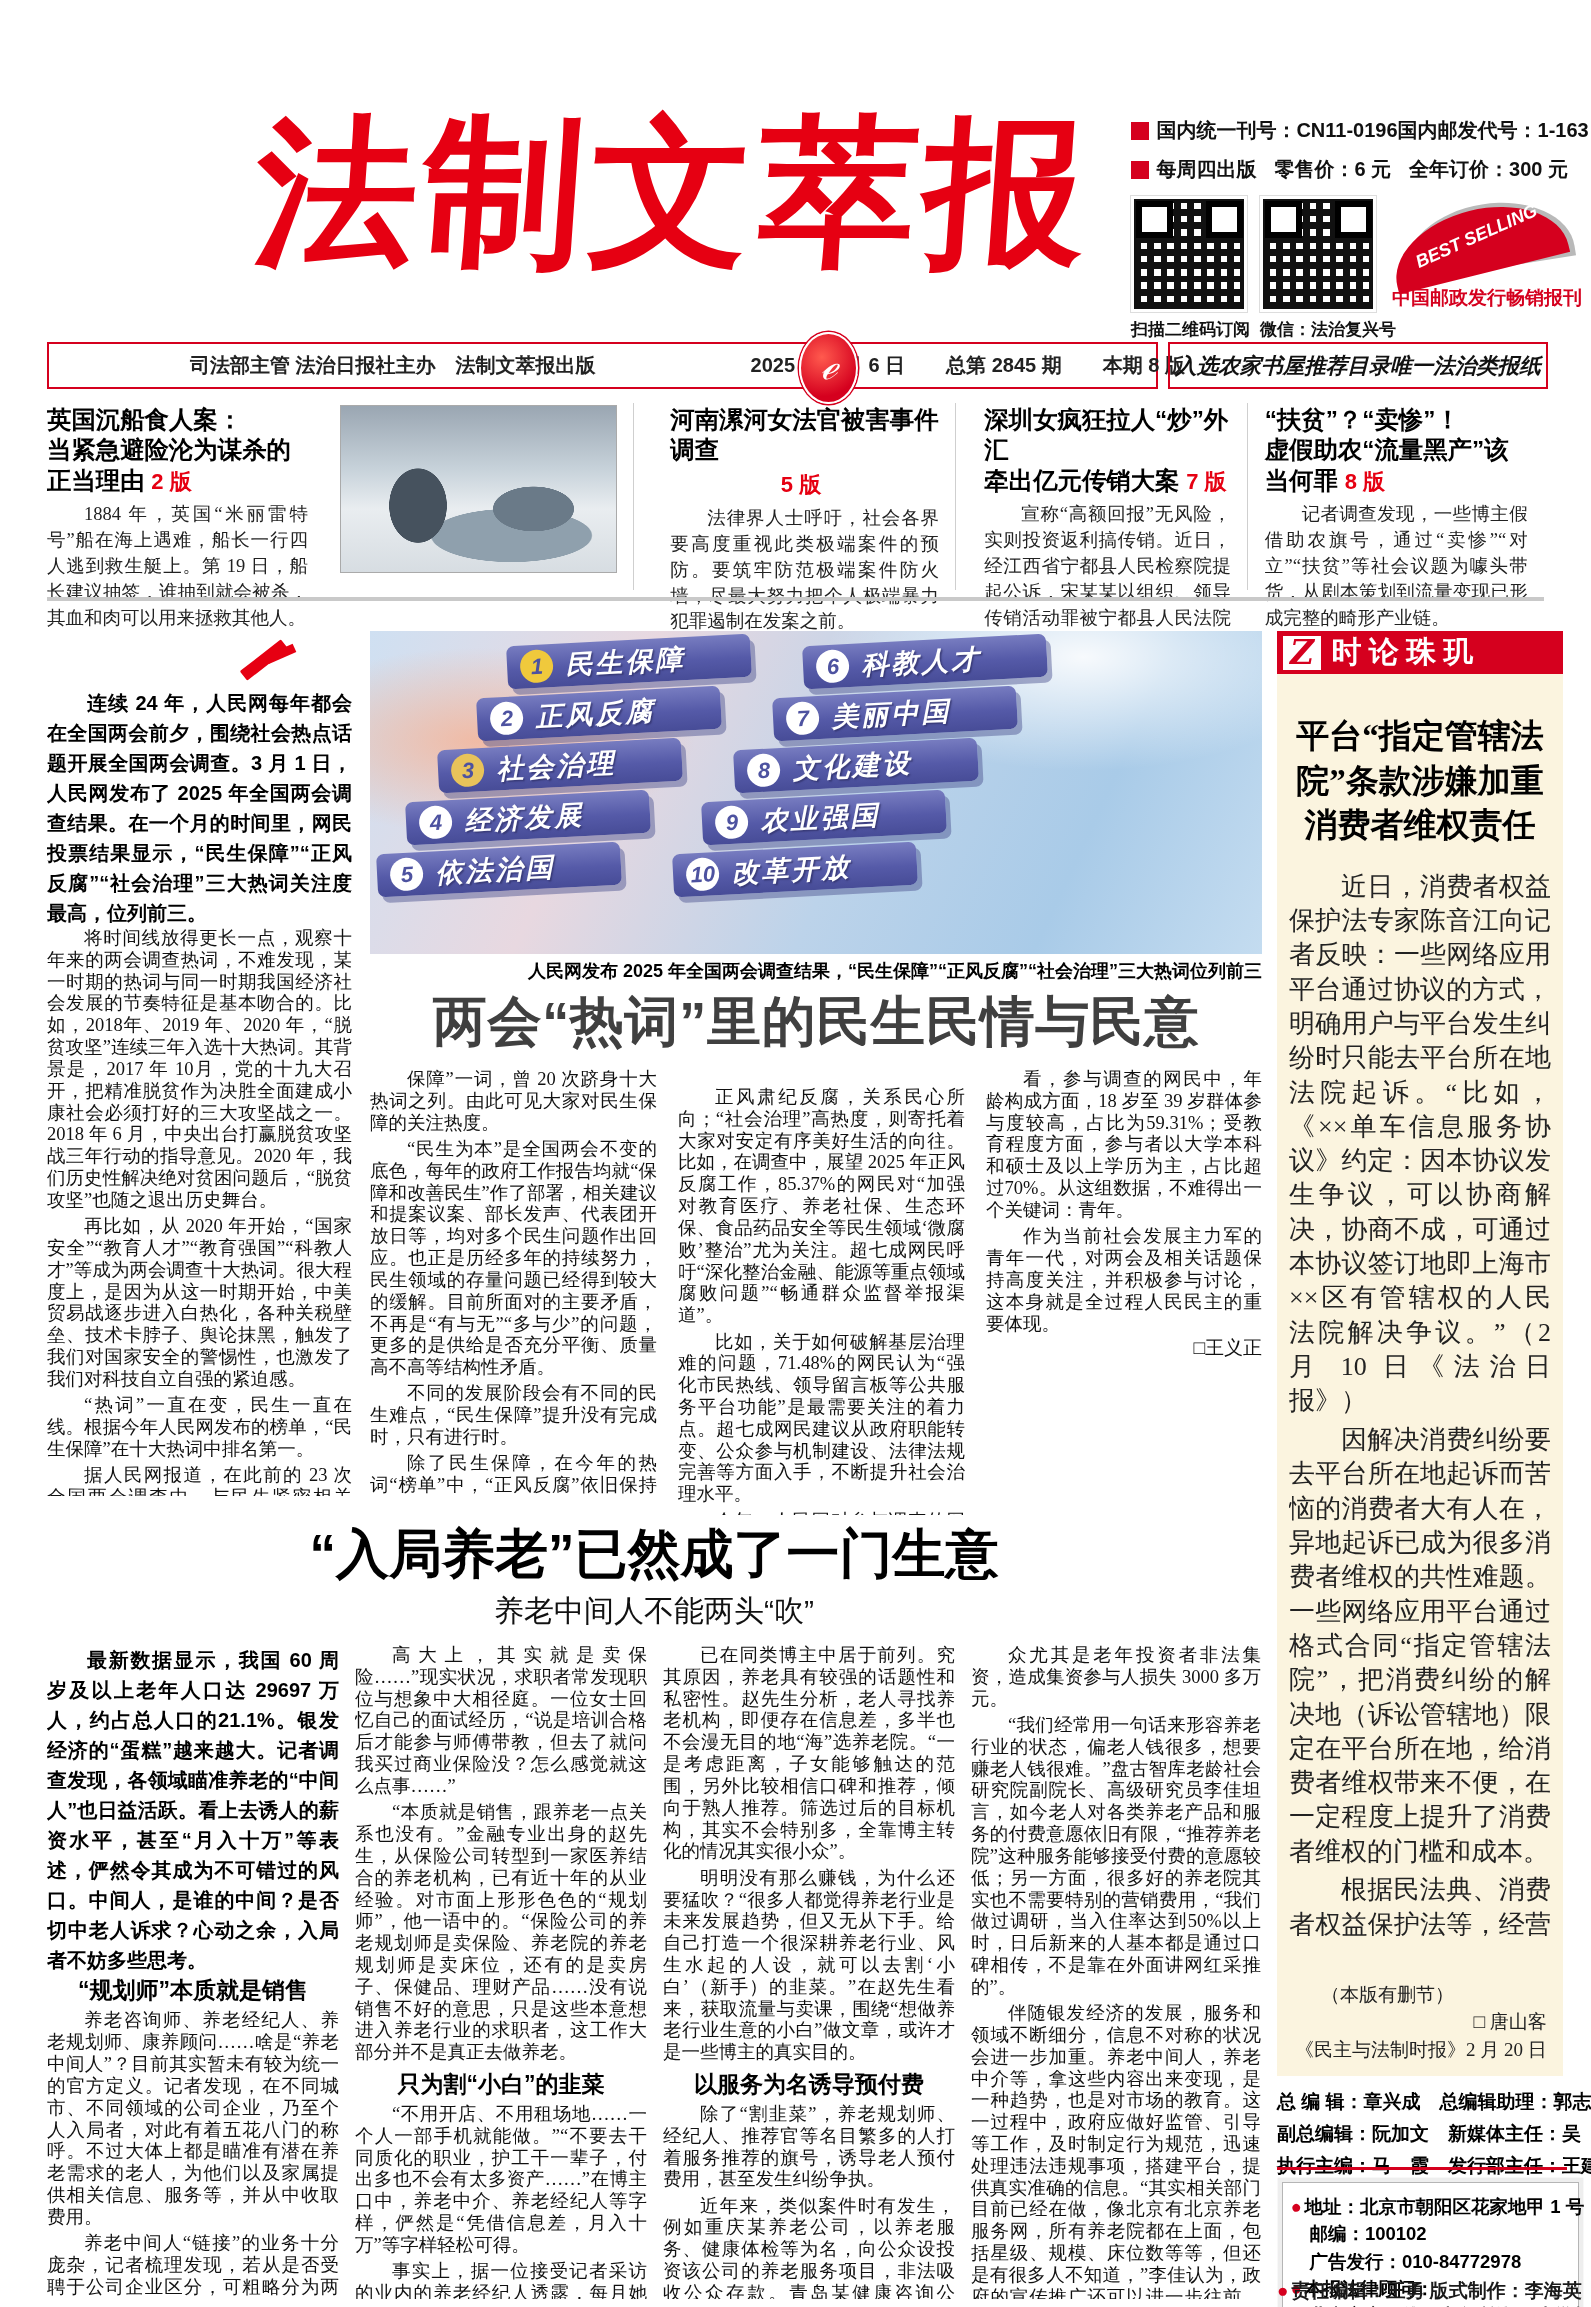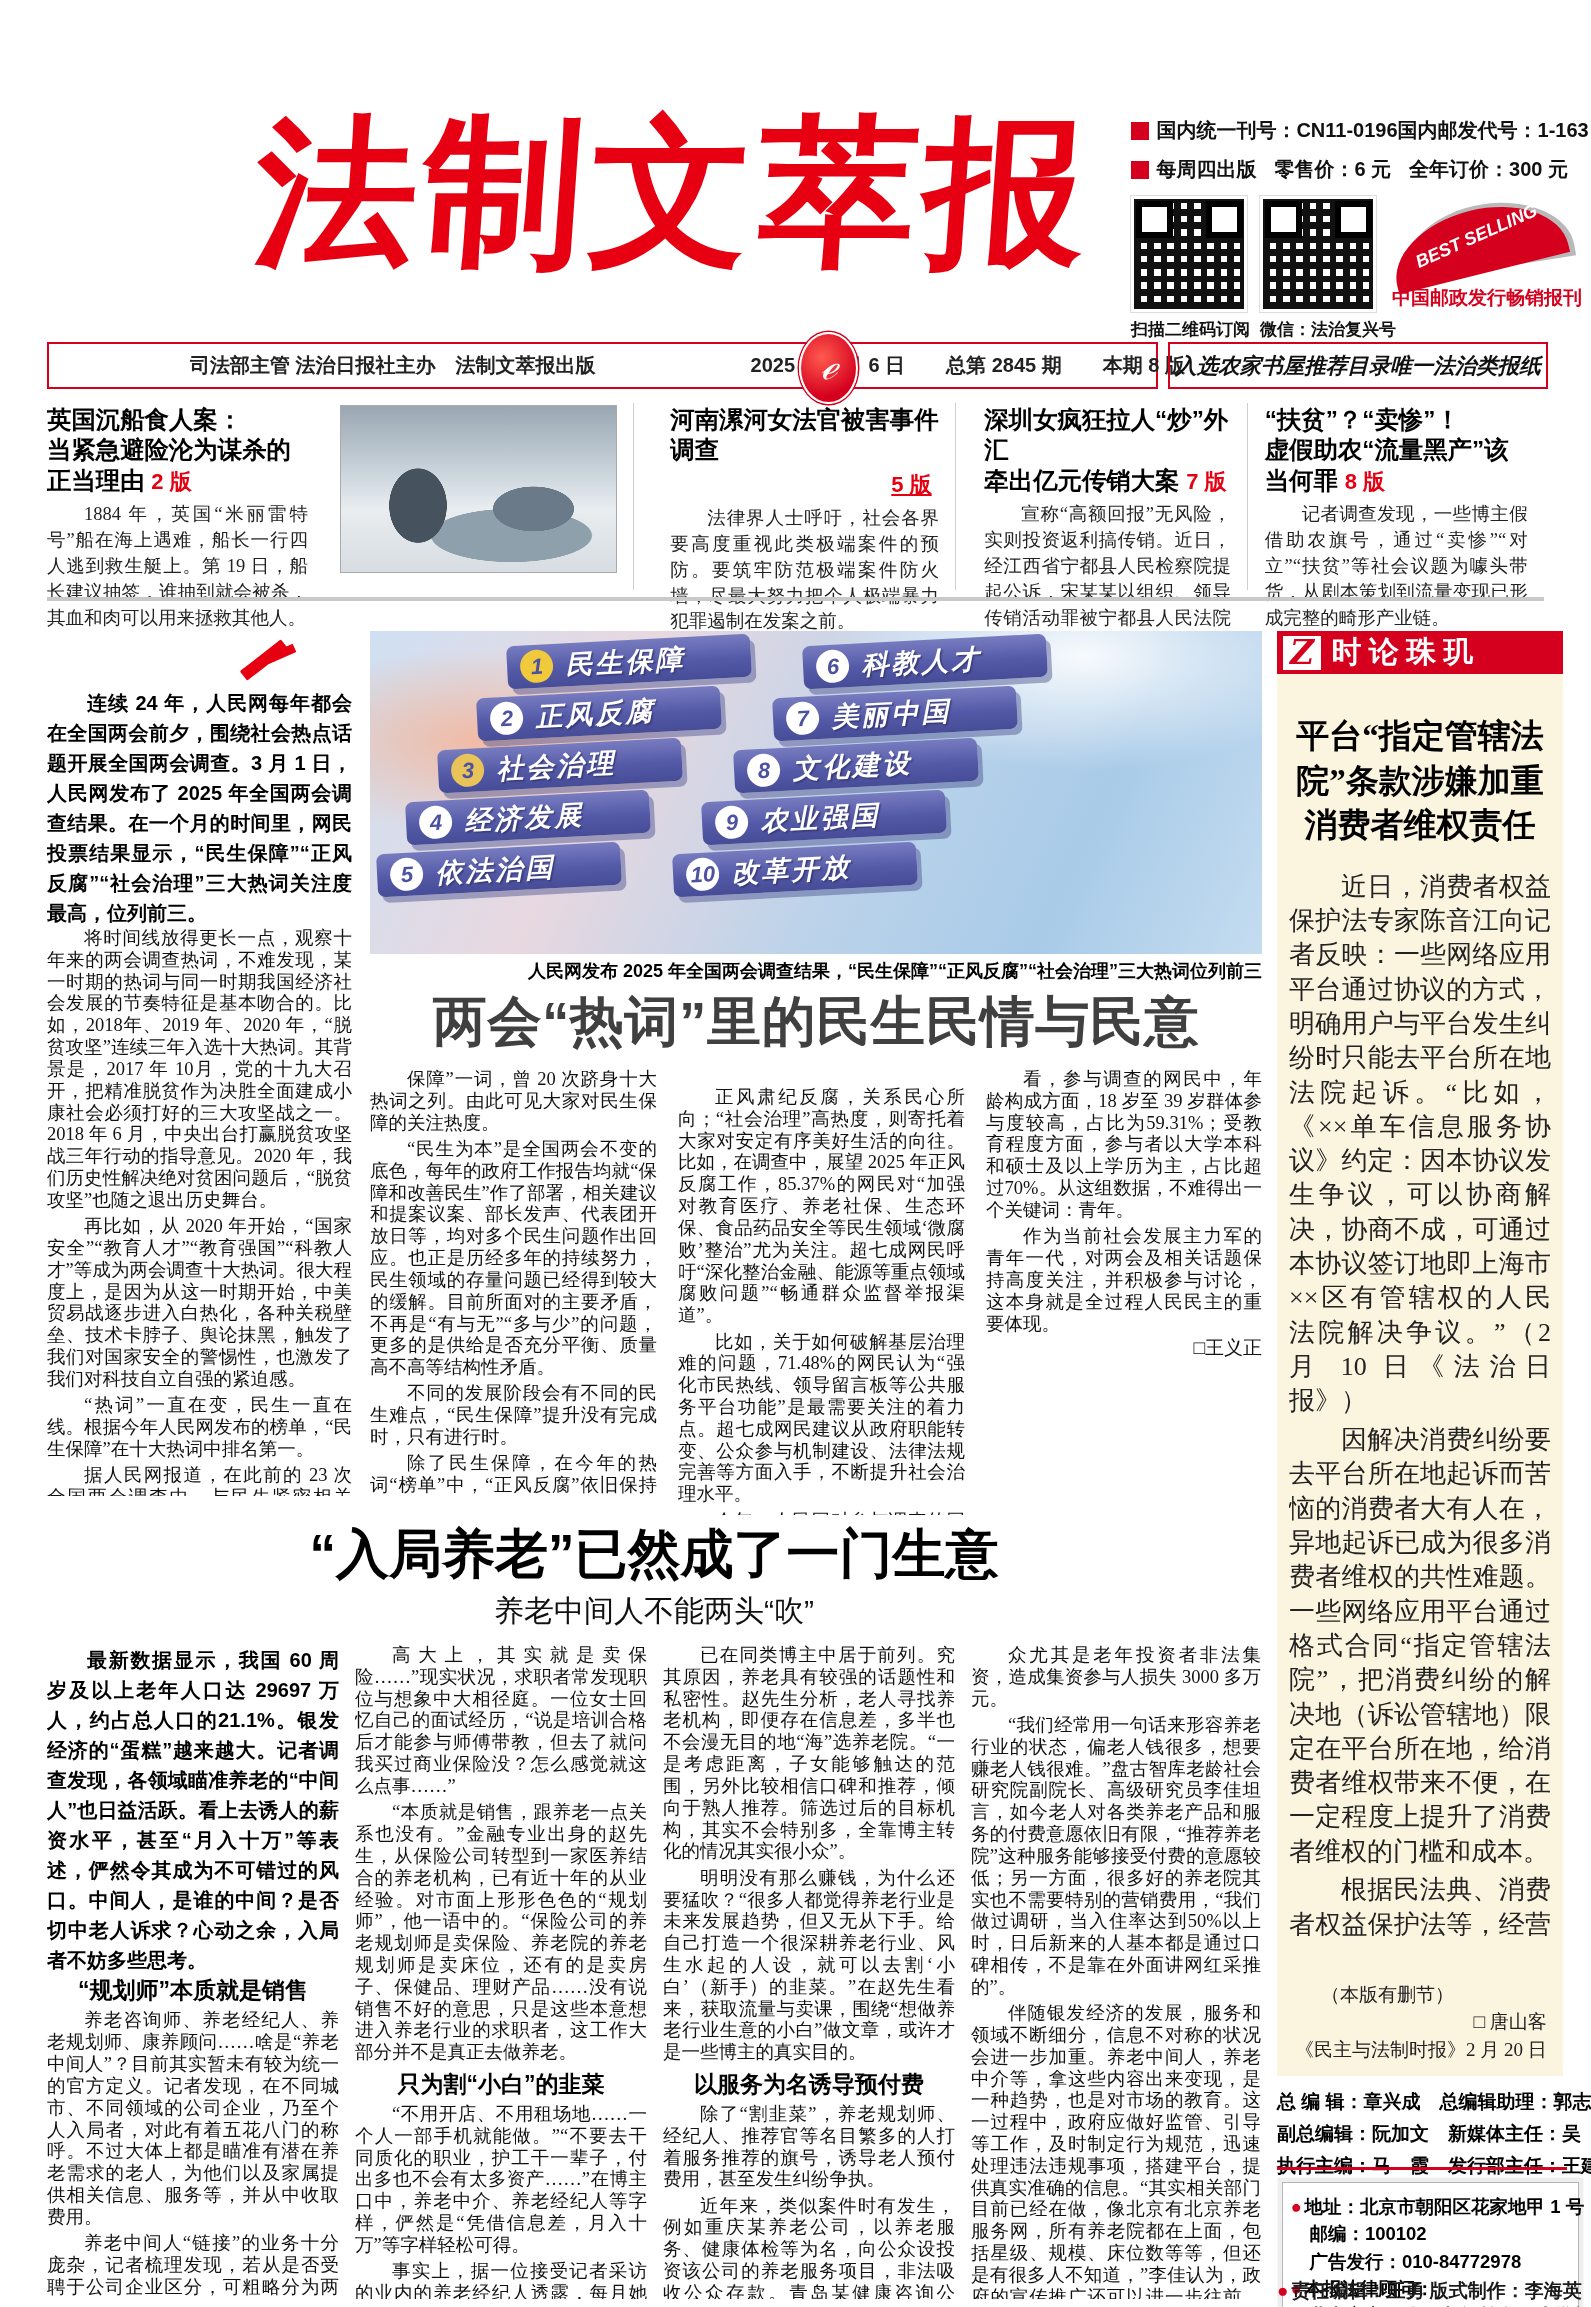--- a/index.html
+++ b/index.html
@@ -52,21 +52,21 @@
     display:flex;align-items:center;justify-content:center;font-family:"Liberation Sans",sans-serif;
     font-size:21.5px;font-weight:bold;font-style:italic;color:#111;white-space:nowrap;}
 
   
   .briefs{left:47px;top:403px;width:1497px;height:187px;display:flex;}
   .brief{padding:1.5px 16.3px 0 16.3px;border-left:1.5px solid #cfcfcf;position:relative;}
   .brief:first-child{border-left:none;padding-left:0;}
   .brief h3{margin:0 0 4.4px 0;font-family:"Liberation Sans",sans-serif;font-size:24.4px;
     line-height:1.25;color:#000;}
   .brief .pg{color:#e60012;font-weight:bold;font-family:"Liberation Sans",sans-serif;font-size:22px;}
-  .brief .pg.right{display:block;text-align:right;margin:1.5px 7.4px 4.4px 0;text-decoration:underline;}
+  .brief .pg.right{display:block;text-align:center;margin:1.5px 7.4px 4.4px 0;}
   .brief p{margin:6px 0 0 0;font-size:18.5px;line-height:1.4;text-indent:2em;color:#222;text-align:justify;}
   .b1wrap{display:flex;gap:13.3px;border-left:none;}
   .b1text{width:272px;}
   .photo{width:275px;height:166px;flex:0 0 auto;background:
      radial-gradient(ellipse 67px 37px at 70% 62%,#6a7a88 0 60%,transparent 61%),
      radial-gradient(ellipse 52px 67px at 28% 60%,#46525e 0 55%,transparent 56%),
      radial-gradient(ellipse 133px 44px at 62% 78%,#8fa0ad 0 60%,transparent 61%),
      linear-gradient(180deg,#9aa6b2 0%,#c7d2da 38%,#e9edf0 62%,#d7dde2 100%);
     border:0.7px solid #aaa;}
   .rule-thick{left:47px;top:597px;width:1497px;height:4.4px;background:#c9c9c9;}

